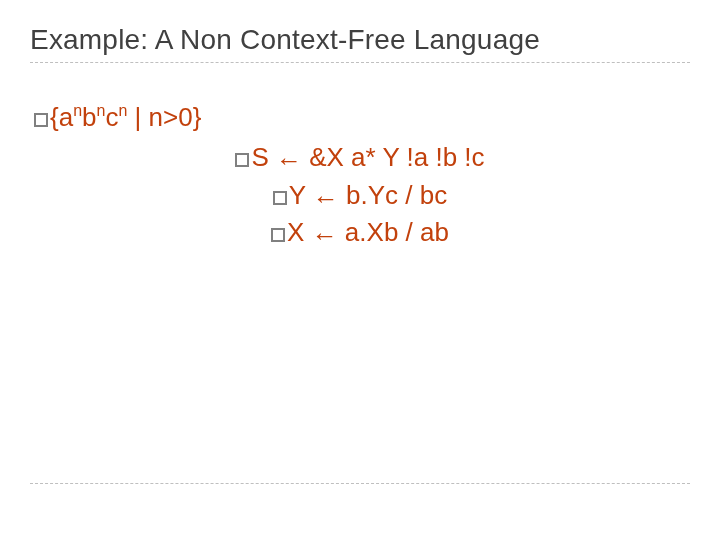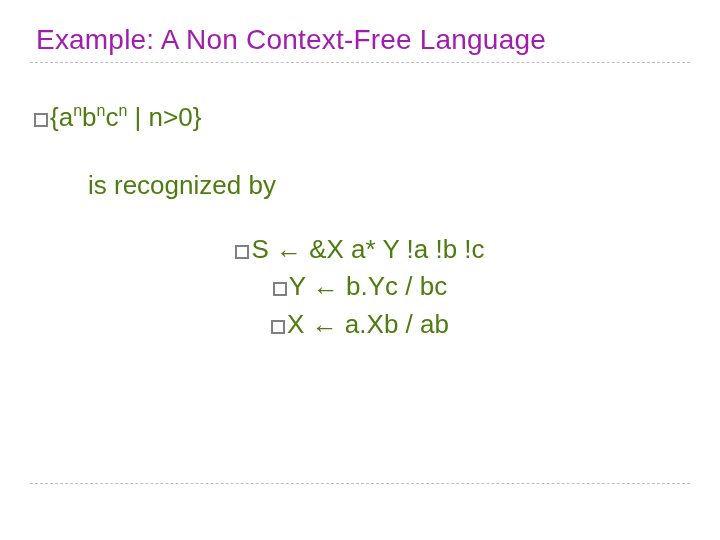--- a/index.html
+++ b/index.html
@@ -17,33 +17,32 @@
     height: 540px;
     padding: 24px 30px 30px 30px;
     position: relative;
   }
   .title-block {
     padding-bottom: 4px;
   }
   .title {
     font-size: 28px;
     font-weight: 400;
-    color: #a21caf;
+    color: #404040;
     letter-spacing: 0.2px;
-    margin-left: 6px;
   }
   .hr {
     border: none;
     border-top: 1px dashed #bfbfbf;
     margin: 6px 0 0 0;
   }
   .content {
     padding: 34px 4px 0 4px;
     font-size: 26px;
-    color: #4d7c0f;
+    color: #c2410c;
     line-height: 1.3;
   }
   .line {
     margin: 0 0 6px 0;
     white-space: nowrap;
   }
   .bullet-box {
     display: inline-block;
     width: 14px;
     height: 14px;
@@ -86,21 +85,20 @@
     <div class="title">Example: A Non Context-Free Language</div>
     <hr class="hr">
   </div>
 
   <div class="content">
 
     <div class="line">
       <span class="bullet-box"></span><span>{a</span><span class="sup">n</span><span>b</span><span class="sup">n</span><span>c</span><span class="sup">n</span><span> |  n&gt;0}</span>
     </div>
 
-    <div class="line recognized">is recognized by</div>
 
     <div class="rules">
       <div class="line">
         <span class="bullet-box"></span><span>S</span><span> ← &amp;X a* Y !a !b !c</span>
       </div>
       <div class="line">
         <span class="bullet-box"></span><span>Y</span><span> ← b.Yc / bc</span>
       </div>
       <div class="line">
         <span class="bullet-box"></span><span>X</span><span> ← a.Xb / ab</span>

